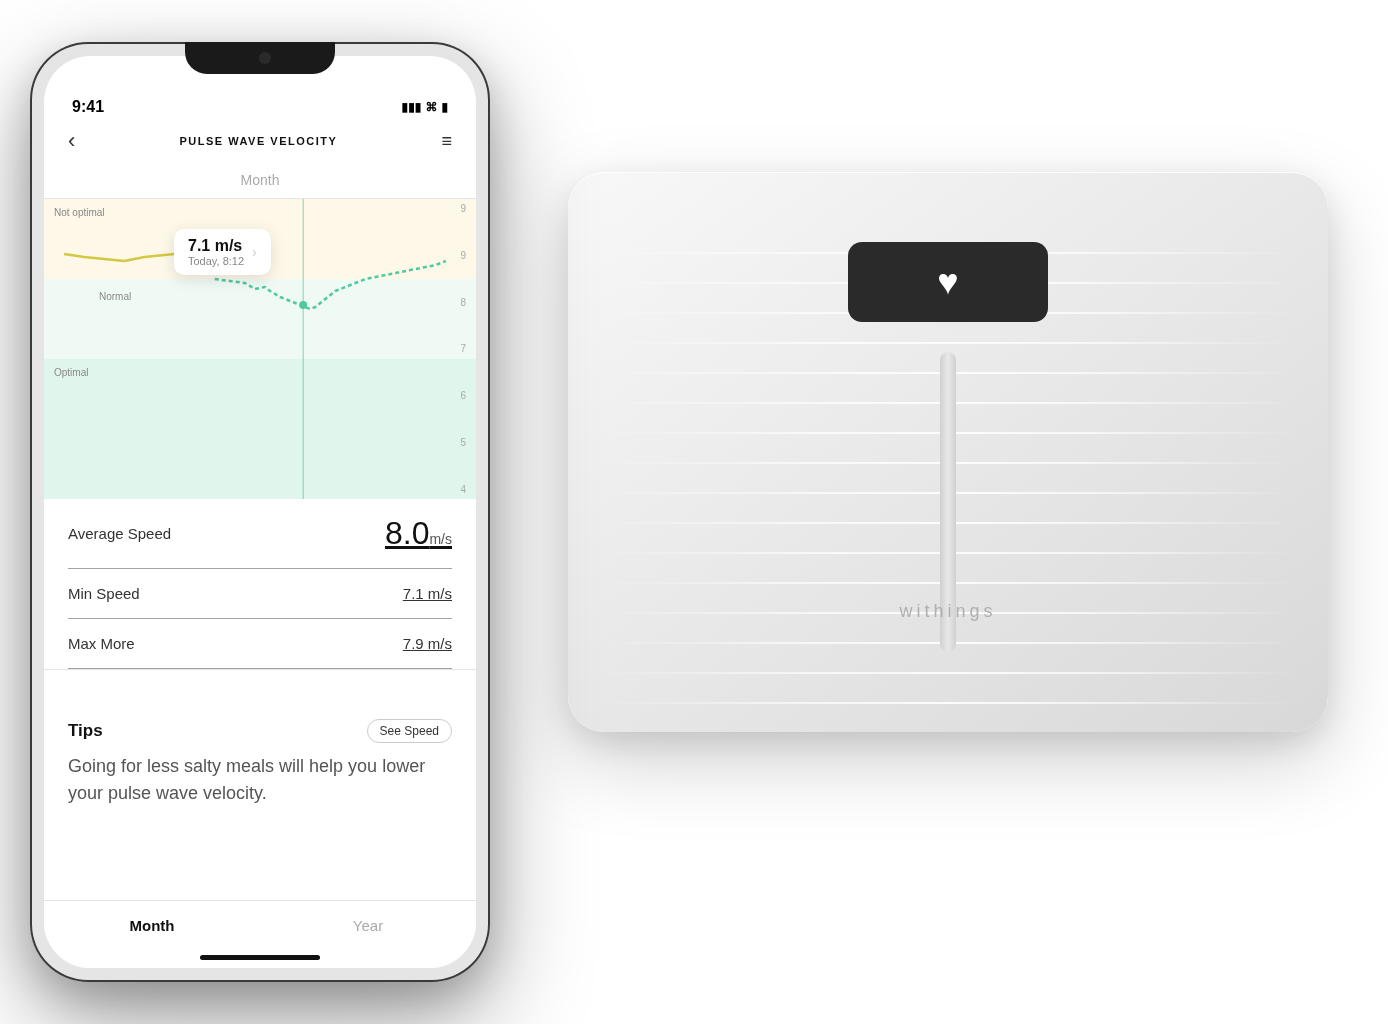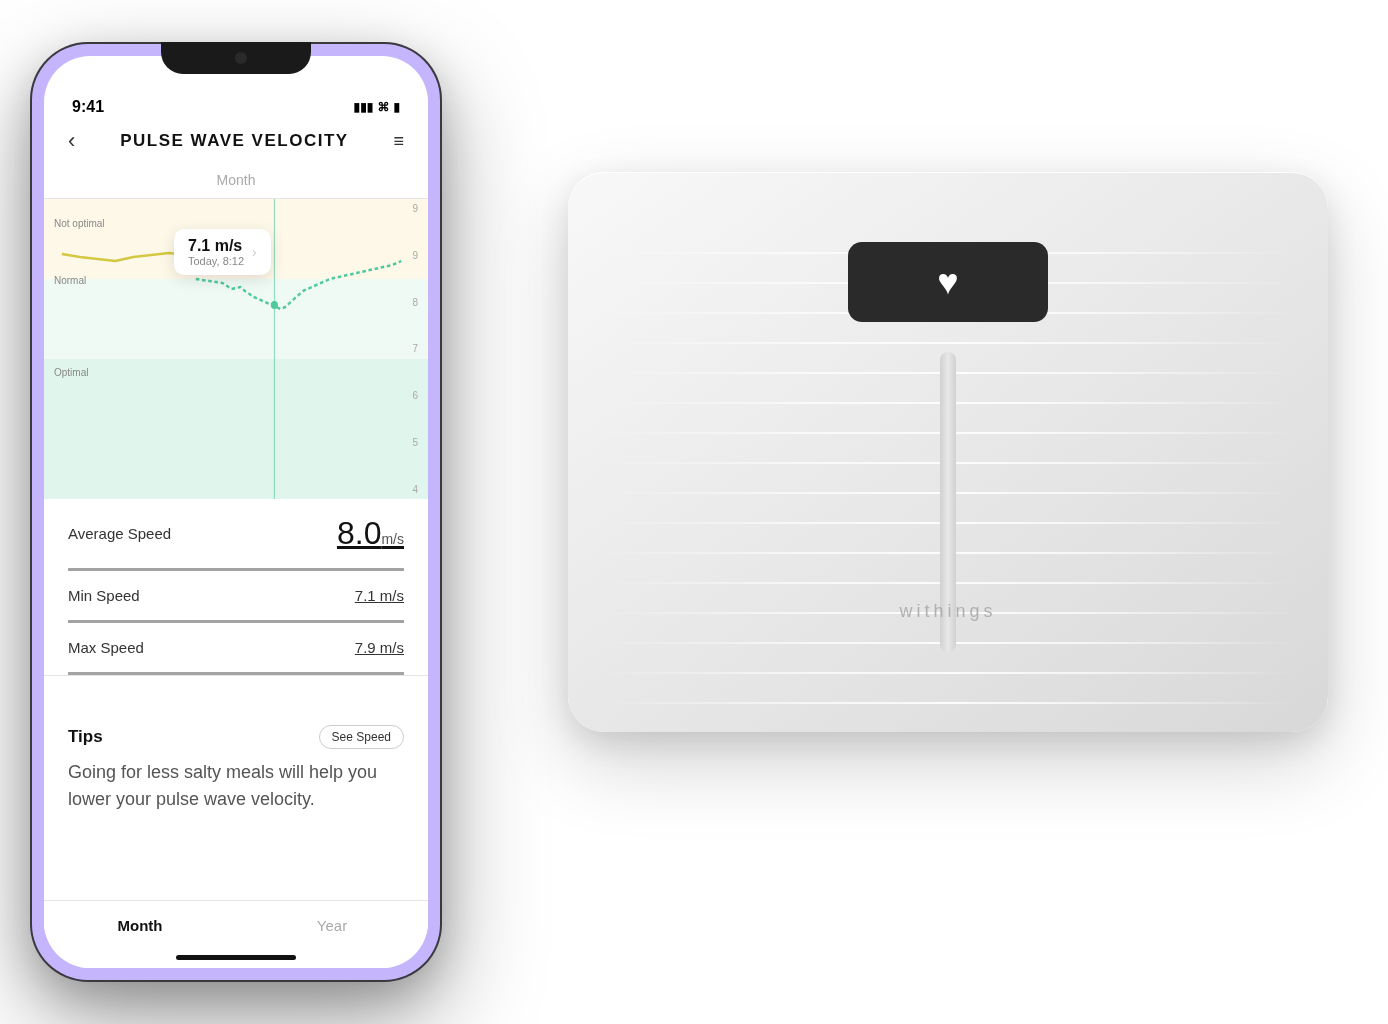--- a/index.html
+++ b/index.html
@@ -104,23 +104,23 @@
     .phone-container {
       position: absolute;
       left: 30px;
       top: 50%;
       transform: translateY(-50%);
       width: 460px;
       height: 940px;
     }
 
     .phone-frame {
-      width: 412px;
+      width: 460px;
       height: 940px;
-      background: #c4b5fd;
+      background: #e5e5e5;
       border-radius: 58px;
       position: relative;
       box-shadow:
         0 40px 100px rgba(0,0,0,0.35),
         0 15px 40px rgba(0,0,0,0.2),
         inset 0 0 0 2px #3a3a3a;
     }
 
     .phone-screen {
       position: absolute;
@@ -189,21 +189,21 @@
       padding: 8px 24px;
     }
 
     .back-btn {
       font-size: 22px;
       color: #333;
       cursor: pointer;
     }
 
     .app-title {
-      font-size: 17px;
+      font-size: 11px;
       font-weight: 700;
       letter-spacing: 1.5px;
       color: #111;
     }
 
     .menu-btn {
       font-size: 18px;
       color: #333;
     }
 
@@ -270,22 +270,22 @@
       background: #e0f5ec;
     }
 
     .zone-label {
       position: absolute;
       left: 10px;
       font-size: 10px;
       color: #888;
     }
 
-    .zone-label-not-optimal { top: 19px; }
-    .zone-label-normal { top: 76px; }
+    .zone-label-not-optimal { top: 8px; }
+    .zone-label-normal { top: 92px; margin-left: 45px; }
     .zone-label-optimal { top: 168px; }
 
     .chart-y-axis {
       position: absolute;
       right: 10px;
       top: 0; bottom: 0;
       display: flex;
       flex-direction: column;
       justify-content: space-between;
       padding: 4px 0;
@@ -337,21 +337,21 @@
     
     .stats-section {
       padding: 0 24px;
     }
 
     .stat-row {
       display: flex;
       justify-content: space-between;
       align-items: center;
       padding: 16px 0;
-      border-bottom: 3px solid #a3a3a3;
+      border-bottom: 1px solid #a3a3a3;
     }
 
     .stat-label {
       font-size: 15px;
       color: #333;
     }
 
     .stat-value {
       font-size: 15px;
       color: #333;
@@ -568,21 +568,21 @@
             <span class="stat-label">Average Speed</span>
             <span class="stat-value large">
               8.0<span class="stat-unit">m/s</span>
             </span>
           </div>
           <div class="stat-row">
             <span class="stat-label">Min Speed</span>
             <span class="stat-value">7.1 m/s</span>
           </div>
           <div class="stat-row">
-            <span class="stat-label">Max Speed</span>
+            <span class="stat-label">Max More</span>
             <span class="stat-value">7.9 m/s</span>
           </div>
         </div>
 
         <div class="divider-line"></div>
 
         <div class="tips-section">
           <div class="tips-header">
             <span class="tips-title">Tips</span>
             <button class="see-more-btn">See Speed</button>

